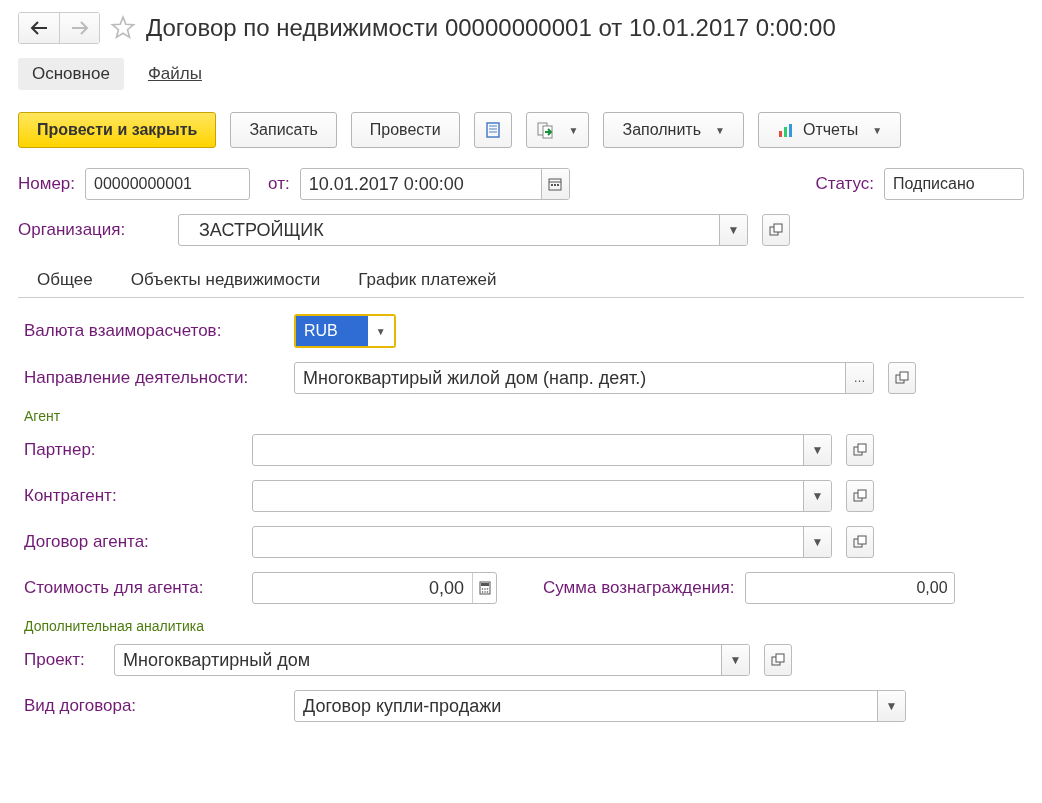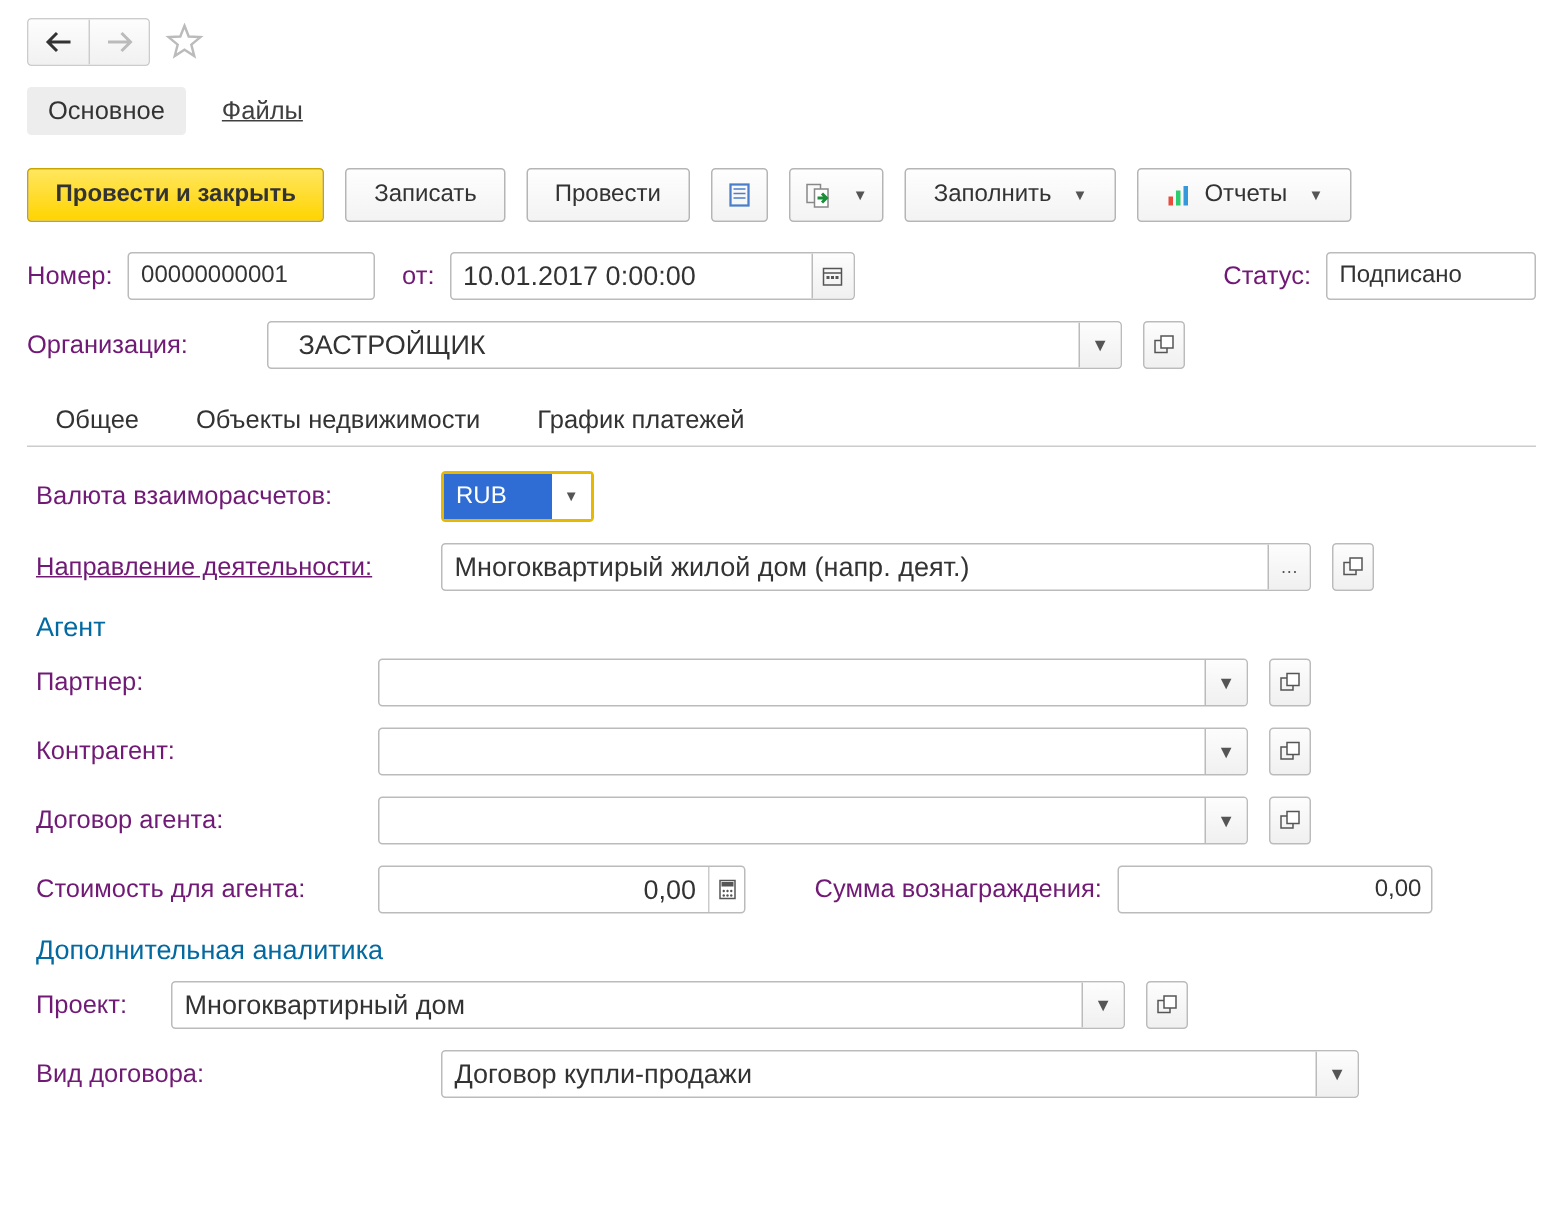--- a/index.html
+++ b/index.html
@@ -64,21 +64,21 @@
   }
   .tab.active {
     border-color: #ccc; border-radius: 4px 4px 0 0; background: #fff;
   }
   .content { padding: 0 6px; }
   .currency-selected {
     border: 2px solid #e6b800; border-radius: 3px; display: inline-flex; align-items: stretch; height: 34px;
   }
   .currency-selected .val { background: #2f6dd4; color: #fff; padding: 0 30px 0 8px; display: flex; align-items: center; font-size: 16px; }
   .currency-selected .dd { width: 26px; display: flex; align-items: center; justify-content: center; font-size: 10px; color: #555; background: #fff; }
-  .section-h { color: #0369a1; font-size: 18px; margin: 10px 0 10px; }
+  .section-h { color: #4d7c0f; font-size: 14px; margin: 10px 0 10px; }
   .num-input { text-align: right; padding-right: 6px; }
   .spacer { flex: 1; }
   .calc-icon { width: 24px; display: flex; align-items: center; justify-content: center; color: #555; border-left: 1px solid #ccc; height: 100%; }
   .file-icon svg, .btn svg { width: 18px; height: 18px; }
 </style>
 </head>
 <body>
 
 <div class="title-row">
   <div class="nav-btn-group">
@@ -91,20 +91,21 @@
       <svg width="18" height="14" viewBox="0 0 18 14">
           <path d="M10 1 L16 7 L10 13 M16 7 H1" stroke="#bbb" stroke-width="2" fill="none"></path>
         </svg>
     </div>
   </div>
   <div class="star-icon">
     <svg width="26" height="26" viewBox="0 0 24 24">
         <path d="M12 2 L14.6 8.6 L21.8 9 L16.2 13.6 L18 20.6 L12 16.8 L6 20.6 L7.8 13.6 L2.2 9 L9.4 8.6 Z" fill="none" stroke="#bbb" stroke-width="1.5"></path>
       </svg>
   </div>
+  <div class="page-title">Договор по недвижимости 00000000001 от 10.01.2017 0:00:00</div>
 </div>
 
 <div class="section-tabs">
   <div class="section-tab active">Основное</div>
   <div class="section-tab link">Файлы</div>
 </div>
 
 <div class="toolbar">
   <div class="btn primary">Провести и закрыть</div>
   <div class="btn">Записать</div>
@@ -189,21 +190,21 @@
     <span class="label" style="width:260px;">Валюта взаиморасчетов:</span>
     <div class="currency-selected">
       <div class="val">RUB</div>
       <div class="dd">
           <span>▼</span>
         </div>
     </div>
   </div>
 
   <div class="field-row">
-    <span class="label" style="width:260px;text-decoration:underline;">Направление деятельности:</span>
+    <span class="label" style="width:260px;">Направление деятельности:</span>
     <div class="input-group" style="width:580px;">
       <div class="text">Многоквартирый жилой дом (напр. деят.)</div>
       <div class="ig-btn">
           <span>…</span>
         </div>
     </div>
     <div class="sq-btn">
       <svg viewBox="0 0 14 14">
           <rect x="1" y="4" width="8" height="8" fill="none" stroke="#555"></rect>
           <rect x="5" y="1" width="8" height="8" fill="#fff" stroke="#555"></rect>

